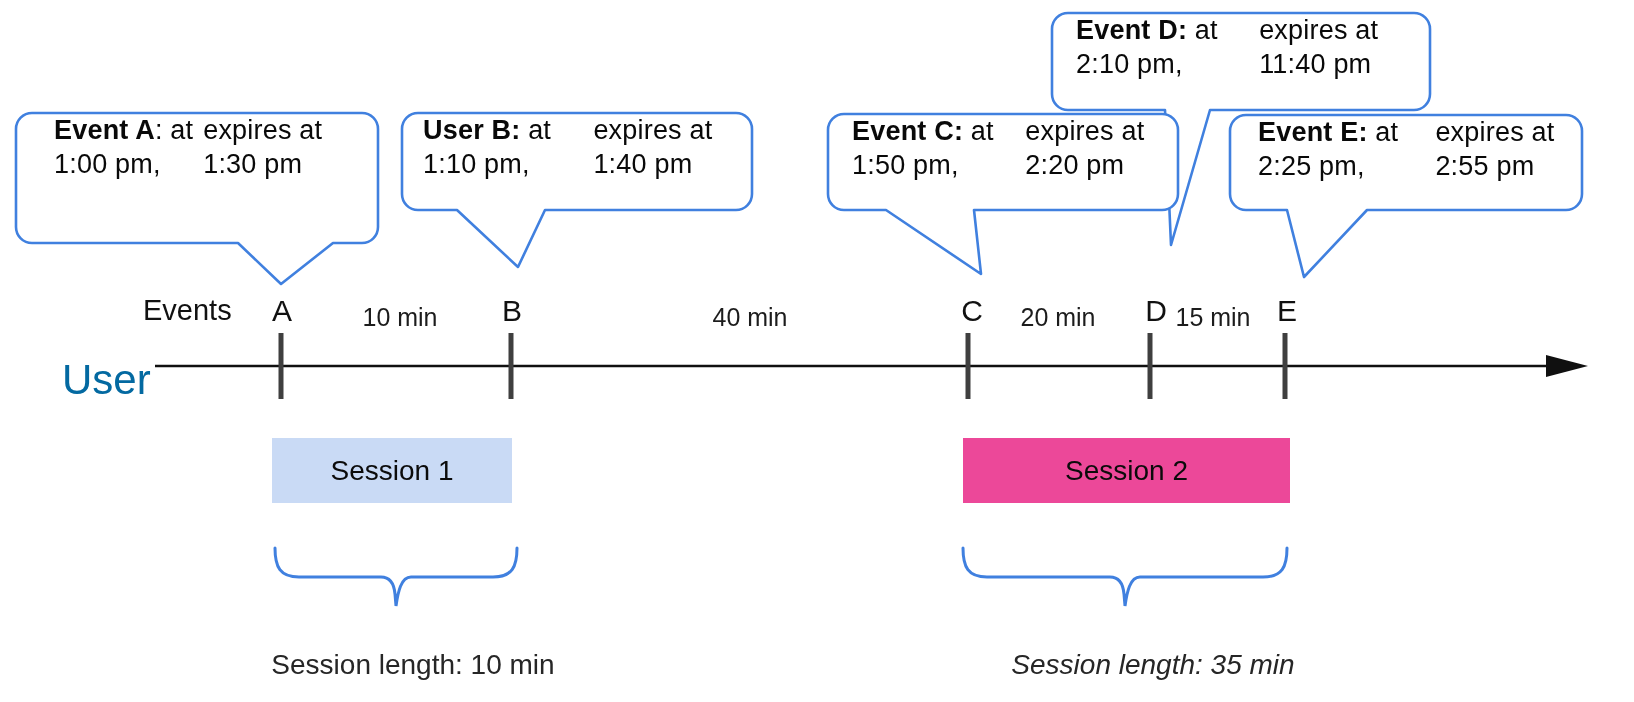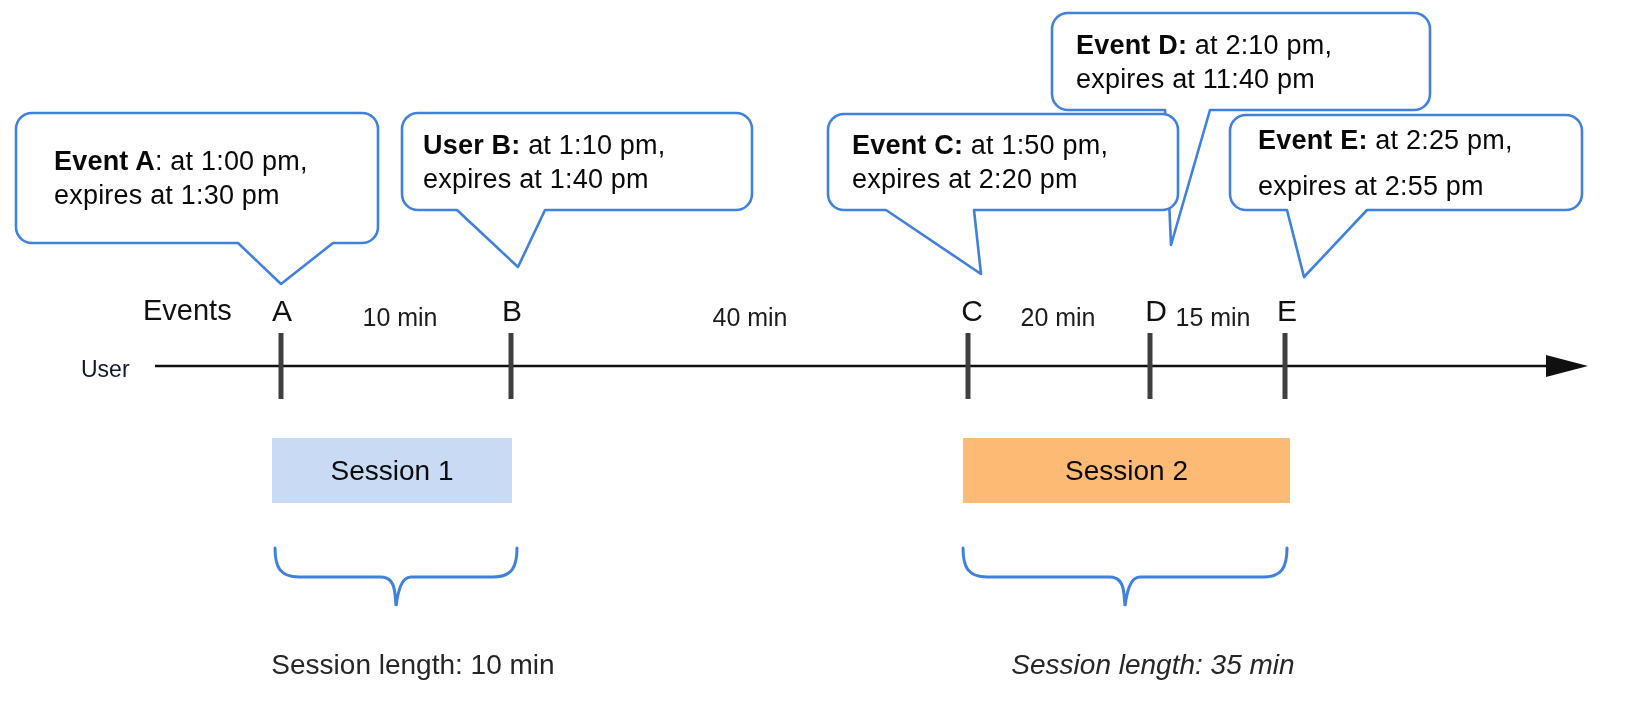--- a/index.html
+++ b/index.html
@@ -3,26 +3,26 @@
 <meta charset="utf-8">
 <style>
   html,body{margin:0;padding:0;background:#ffffff;}
   #stage{
     position:relative;width:1634px;height:702px;background:#ffffff;overflow:hidden;
     font-family:"Liberation Sans", sans-serif;color:#0c0c0c;
   }
   #vector{position:absolute;left:0;top:0;}
   .abs{position:absolute;}
   .bubble-text{
-    display:flex;flex-direction:column;justify-content:center;
+    display:flex;flex-direction:row;justify-content:center;
     font-size:27px;line-height:34px;color:#090909;letter-spacing:.2px;
   }
   .bubble-text b{font-weight:700;}
   .axis-label{font-size:29px;color:#111;}
-  .user-label{font-size:23px;color:#0f172a;margin-left:19px;}
+  .user-label{font-size:42px;color:#0369a1;}
   .evt-letter{font-size:30px;color:#111;transform:translateX(-50%);}
   .interval{font-size:25px;color:#1c1c1c;transform:translateX(-50%);}
   .session-box{
     display:flex;align-items:center;justify-content:center;
     font-size:28px;color:#0b0b0b;
   }
   .session-len{font-size:28px;color:#262626;transform:translateX(-50%);white-space:nowrap;}
 </style>
 </head>
 <body>
@@ -79,18 +79,18 @@
   <div class="abs evt-letter" style="left:972px;top:294px;">C</div>
   <div class="abs evt-letter" style="left:1156px;top:294px;">D</div>
   <div class="abs evt-letter" style="left:1287px;top:294px;">E</div>
 
   <div class="abs interval" style="left:400px;top:303px;">10 min</div>
   <div class="abs interval" style="left:750px;top:303px;">40 min</div>
   <div class="abs interval" style="left:1058px;top:303px;">20 min</div>
   <div class="abs interval" style="left:1213px;top:303px;">15 min</div>
 
   <div class="abs session-box" style="left:272px;top:438px;width:240px;height:65px;background:#c9daf5;">Session 1</div>
-  <div class="abs session-box" style="left:963px;top:438px;width:327px;height:65px;background:#fdba74;">Session 2</div>
+  <div class="abs session-box" style="left:963px;top:438px;width:327px;height:65px;background:#ec4899;">Session 2</div>
 
   <div class="abs session-len" style="left:413px;top:649px;">Session length: 10 min</div>
   <div class="abs session-len" style="left:1153px;top:649px;font-style:italic;">Session length: 35 min</div>
 
 </div>
 
 </body></html>

